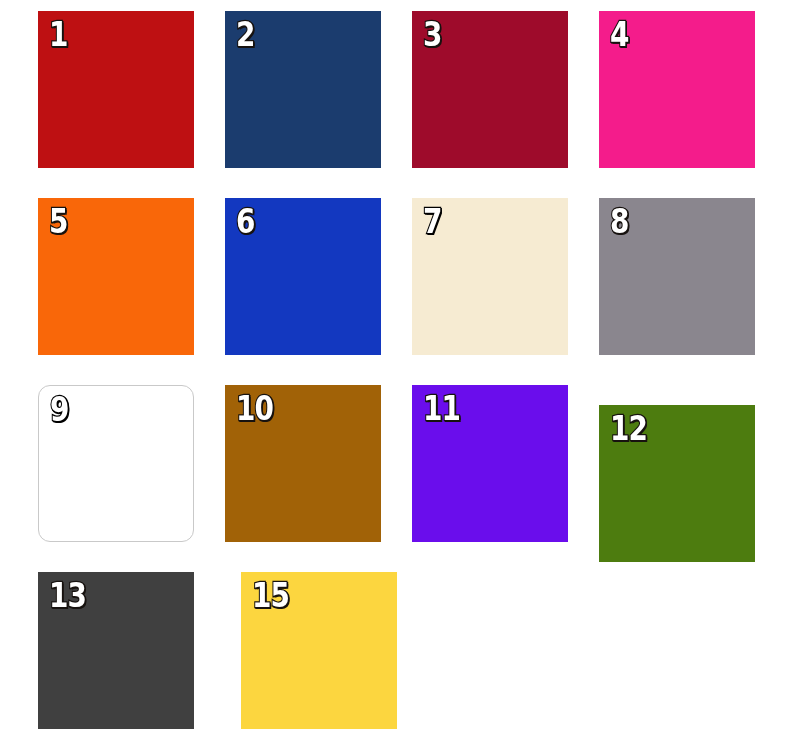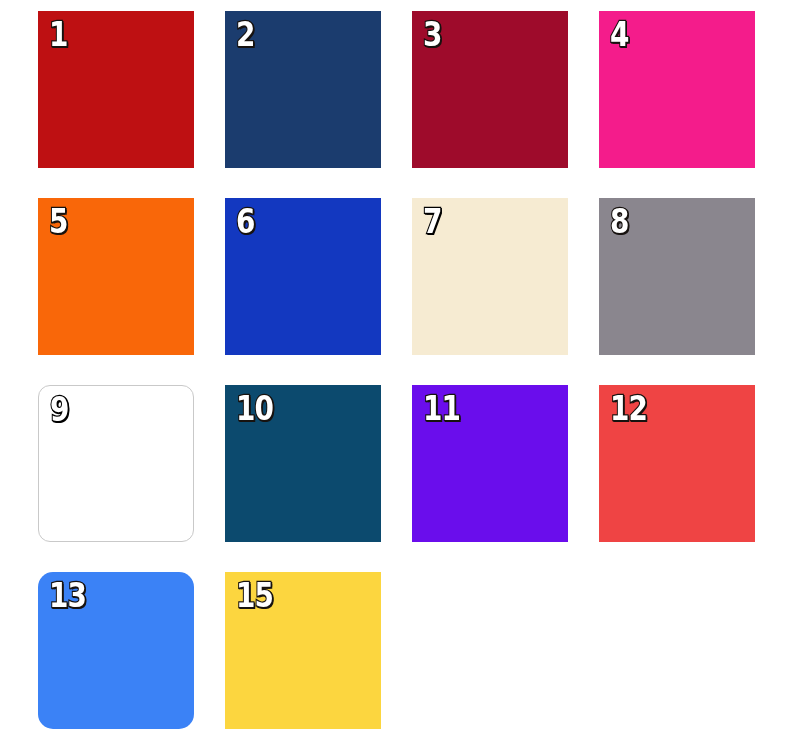--- a/index.html
+++ b/index.html
@@ -102,29 +102,29 @@
     </div>
     <div class="swatch" style="background: rgb(246, 235, 210);">
       <span class="swatch-number dark-outline">7</span>
     </div>
     <div class="swatch" style="background: rgb(138, 134, 142);">
       <span class="swatch-number">8</span>
     </div>
     <div class="swatch outlined" style="background: rgb(255, 255, 255);">
       <span class="swatch-number dark-outline">9</span>
     </div>
-    <div class="swatch" style="background: #0c4a6e;">
+    <div class="swatch" style="background: #a16207;">
       <span class="swatch-number">10</span>
     </div>
     <div class="swatch" style="background: rgb(106, 13, 236); text-align: right;">
       <span class="swatch-number">11</span>
     </div>
-    <div class="swatch" style="background: #ef4444;">
+    <div class="swatch" style="background: #4d7c0f; margin-top: 20px;">
       <span class="swatch-number">12</span>
     </div>
-    <div class="swatch" style="background: #3b82f6; border-radius: 15px;">
+    <div class="swatch" style="background: #404040;">
       <span class="swatch-number">13</span>
     </div>
-    <div class="swatch" style="background: rgb(252, 214, 63);">
+    <div class="swatch" style="background: rgb(252, 214, 63); margin-left: 16px;">
       <span class="swatch-number">15</span>
     </div>
     <div class="swatch swatch-empty"></div>
   </div>
 
 </body></html>

